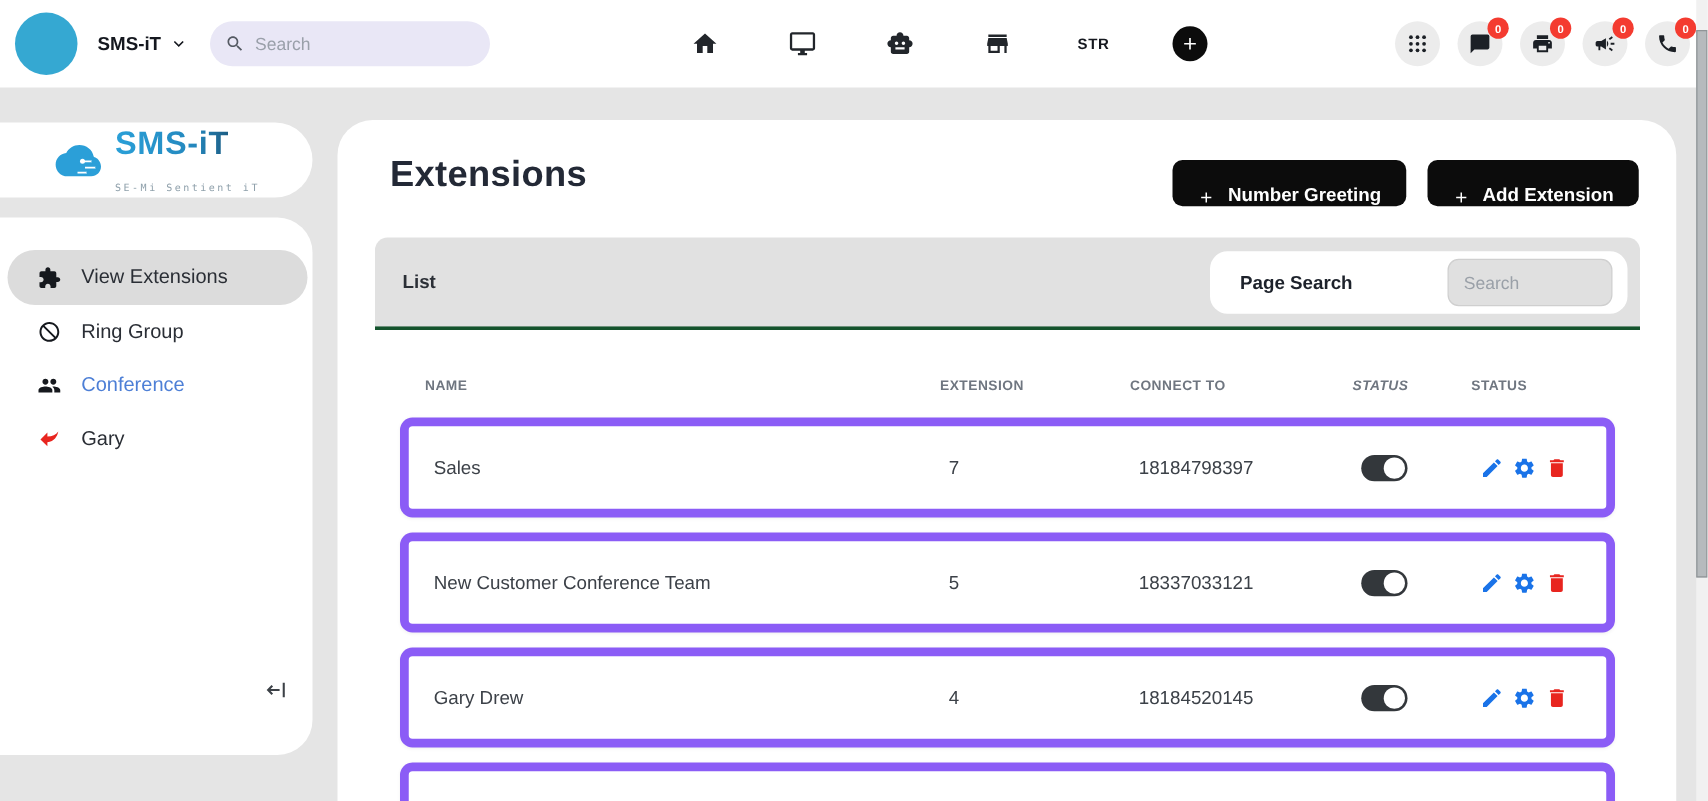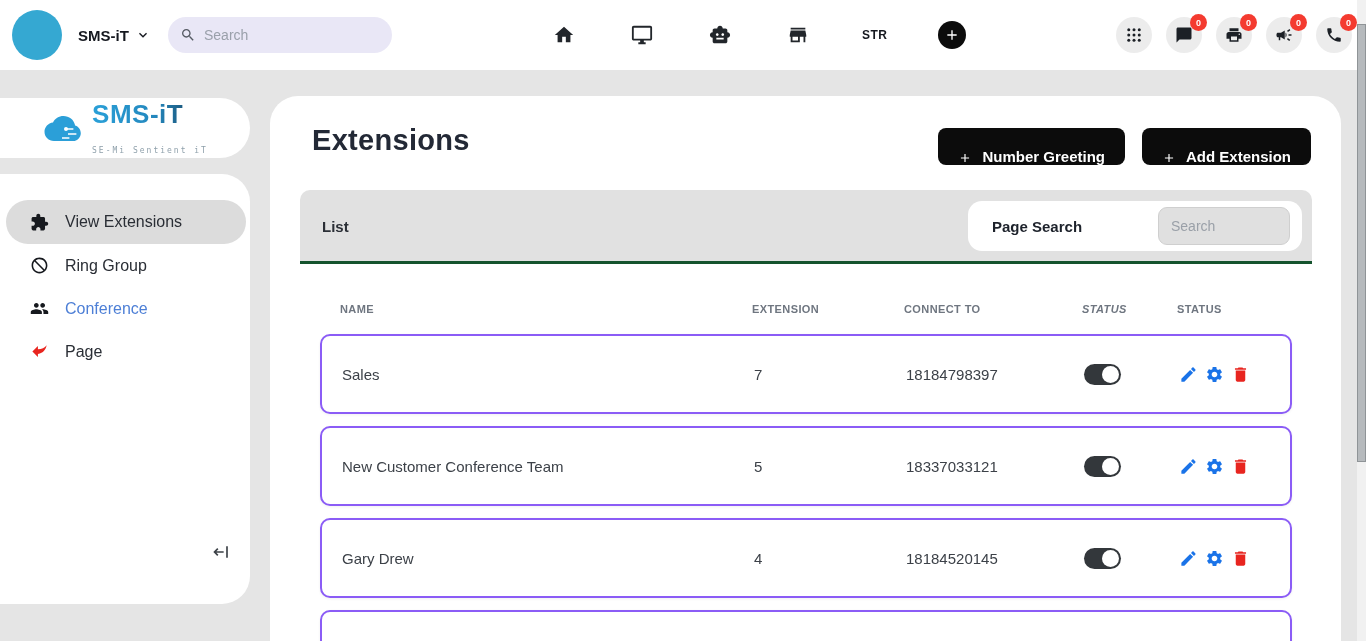--- a/index.html
+++ b/index.html
@@ -82,21 +82,21 @@
 
   .tbody-wrap { position:absolute; left:50px; top:171px; width:972px; }
   .thead { display:flex; margin:36px 0 19px; }
   .thead div { font-size:11px; font-weight:bold; color:#6f7680; letter-spacing:0.4px; }
   .col-name { width:432px; padding-left:20px; }
   .col-ext { width:152px; }
   .col-conn { width:178px; }
   .col-status { width:95px;font-style:italic; }
   .col-action { flex:1; }
   .trow { display:flex; align-items:center; height:80px; margin-top:12px; background:#ffffff;
-          border:2px solid #8b5cf6; border-radius:10px; box-shadow:0 1px 3px rgba(0,0,0,0.06);
+          border:7px solid #8b5cf6; border-radius:10px; box-shadow:0 1px 3px rgba(0,0,0,0.06);
           font-size:15px; color:#3c4148; }
   .toggle { width:37px; height:21px; background:#33373b; border-radius:11px; position:relative; cursor:pointer; }
   .toggle .knob { position:absolute; right:2px; top:2px; width:17px; height:17px; background:#ffffff; border-radius:50%; }
   .actions { display:flex; align-items:center; gap:7px; }
   .actions svg { width:19px; height:19px; cursor:pointer; }
   .ic-blue { fill:#1a73e8; }
   .ic-red { fill:#e8251f; }
 </style>
 </head>
 <body>
@@ -220,21 +220,21 @@
   <div class="menu-item link-blue">
     <svg viewBox="0 0 24 24">
         <path d="M16 11c1.66 0 2.99-1.34 2.99-3S17.66 5 16 5c-1.66 0-3 1.34-3 3s1.34 3 3 3zm-8 0c1.66 0 2.99-1.34 2.99-3S9.66 5 8 5C6.34 5 5 6.34 5 8s1.34 3 3 3zm0 2c-2.33 0-7 1.17-7 3.5V19h14v-2.5c0-2.33-4.67-3.5-7-3.5zm8 0c-.29 0-.62.02-.97.05 1.16.84 1.97 1.97 1.97 3.45V19h6v-2.5c0-2.33-4.67-3.5-7-3.5z"></path>
       </svg>
     <span class="lbl">Conference</span>
   </div>
   <div class="menu-item back">
     <svg viewBox="0 0 24 24">
         <path d="M10 9V5l-7 7 7 7v-4.1c5 0 8.5 1.6 11 5.1-1-5-4-10-11-11z"></path>
       </svg>
-    <span class="lbl">Page</span>
+    <span class="lbl">Gary</span>
   </div>
   <div class="collapse-btn">
     <svg viewBox="0 0 24 24">
         <path d="M14 12H3M7 8l-4 4 4 4M18 5v14"></path>
       </svg>
   </div>
 </div>
 
 <div class="main-card">
   <div class="page-title">Extensions</div>

